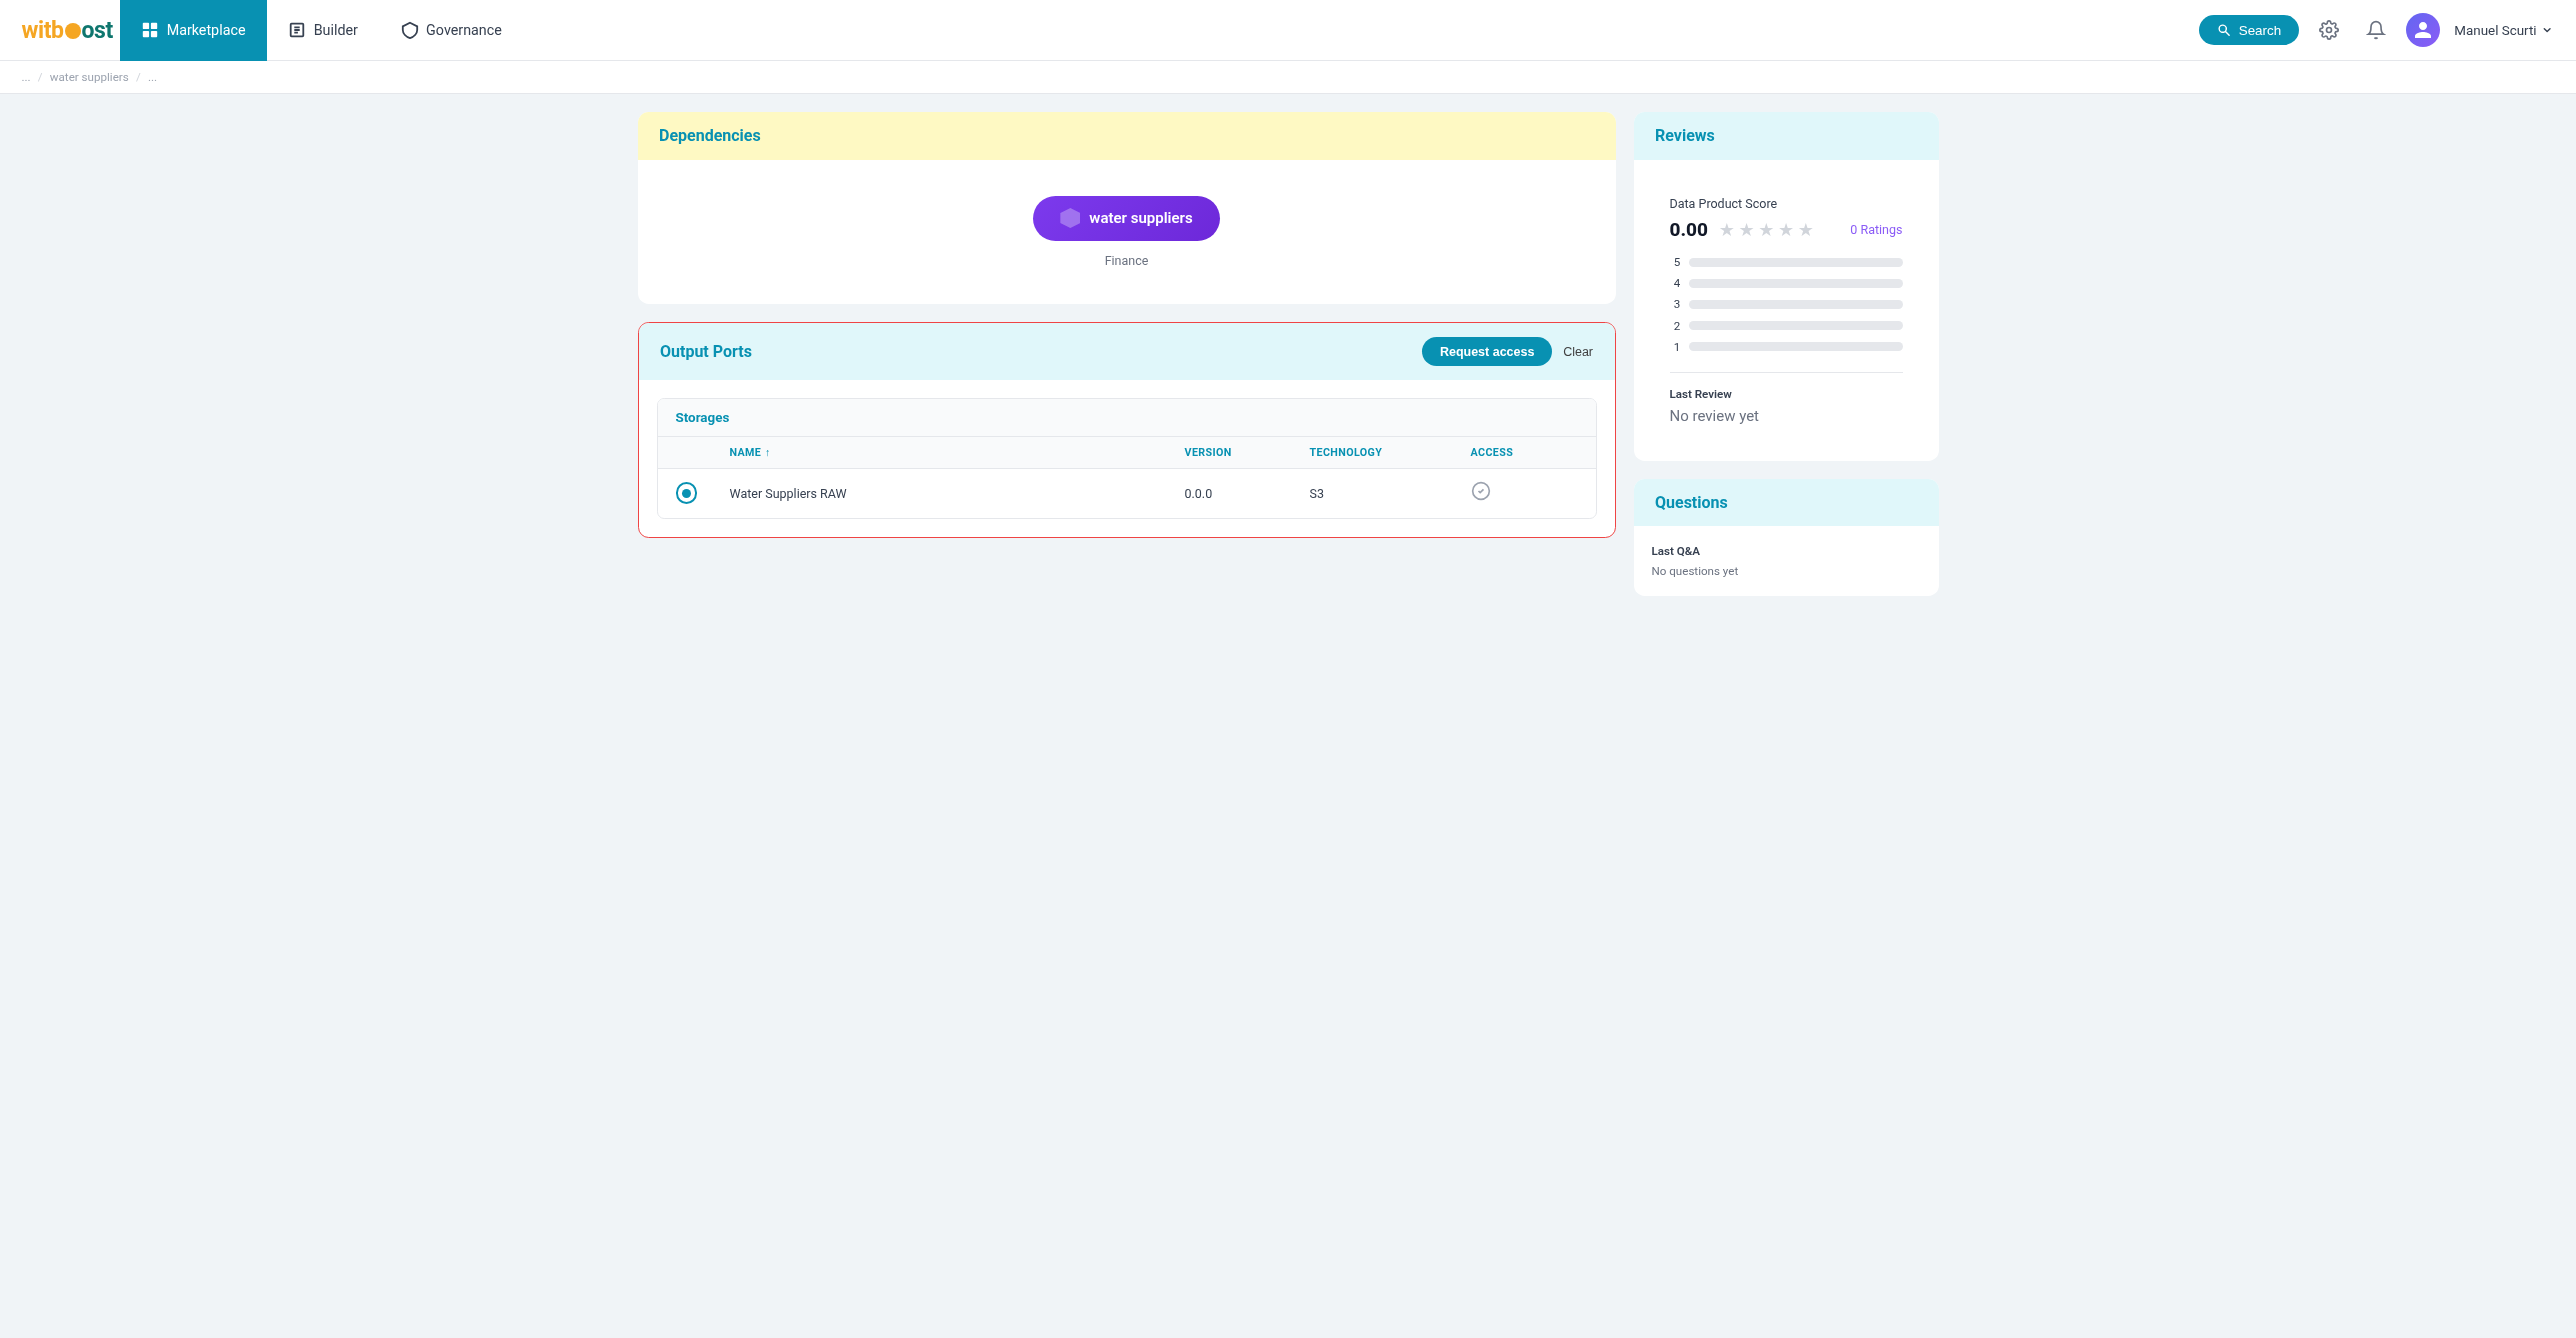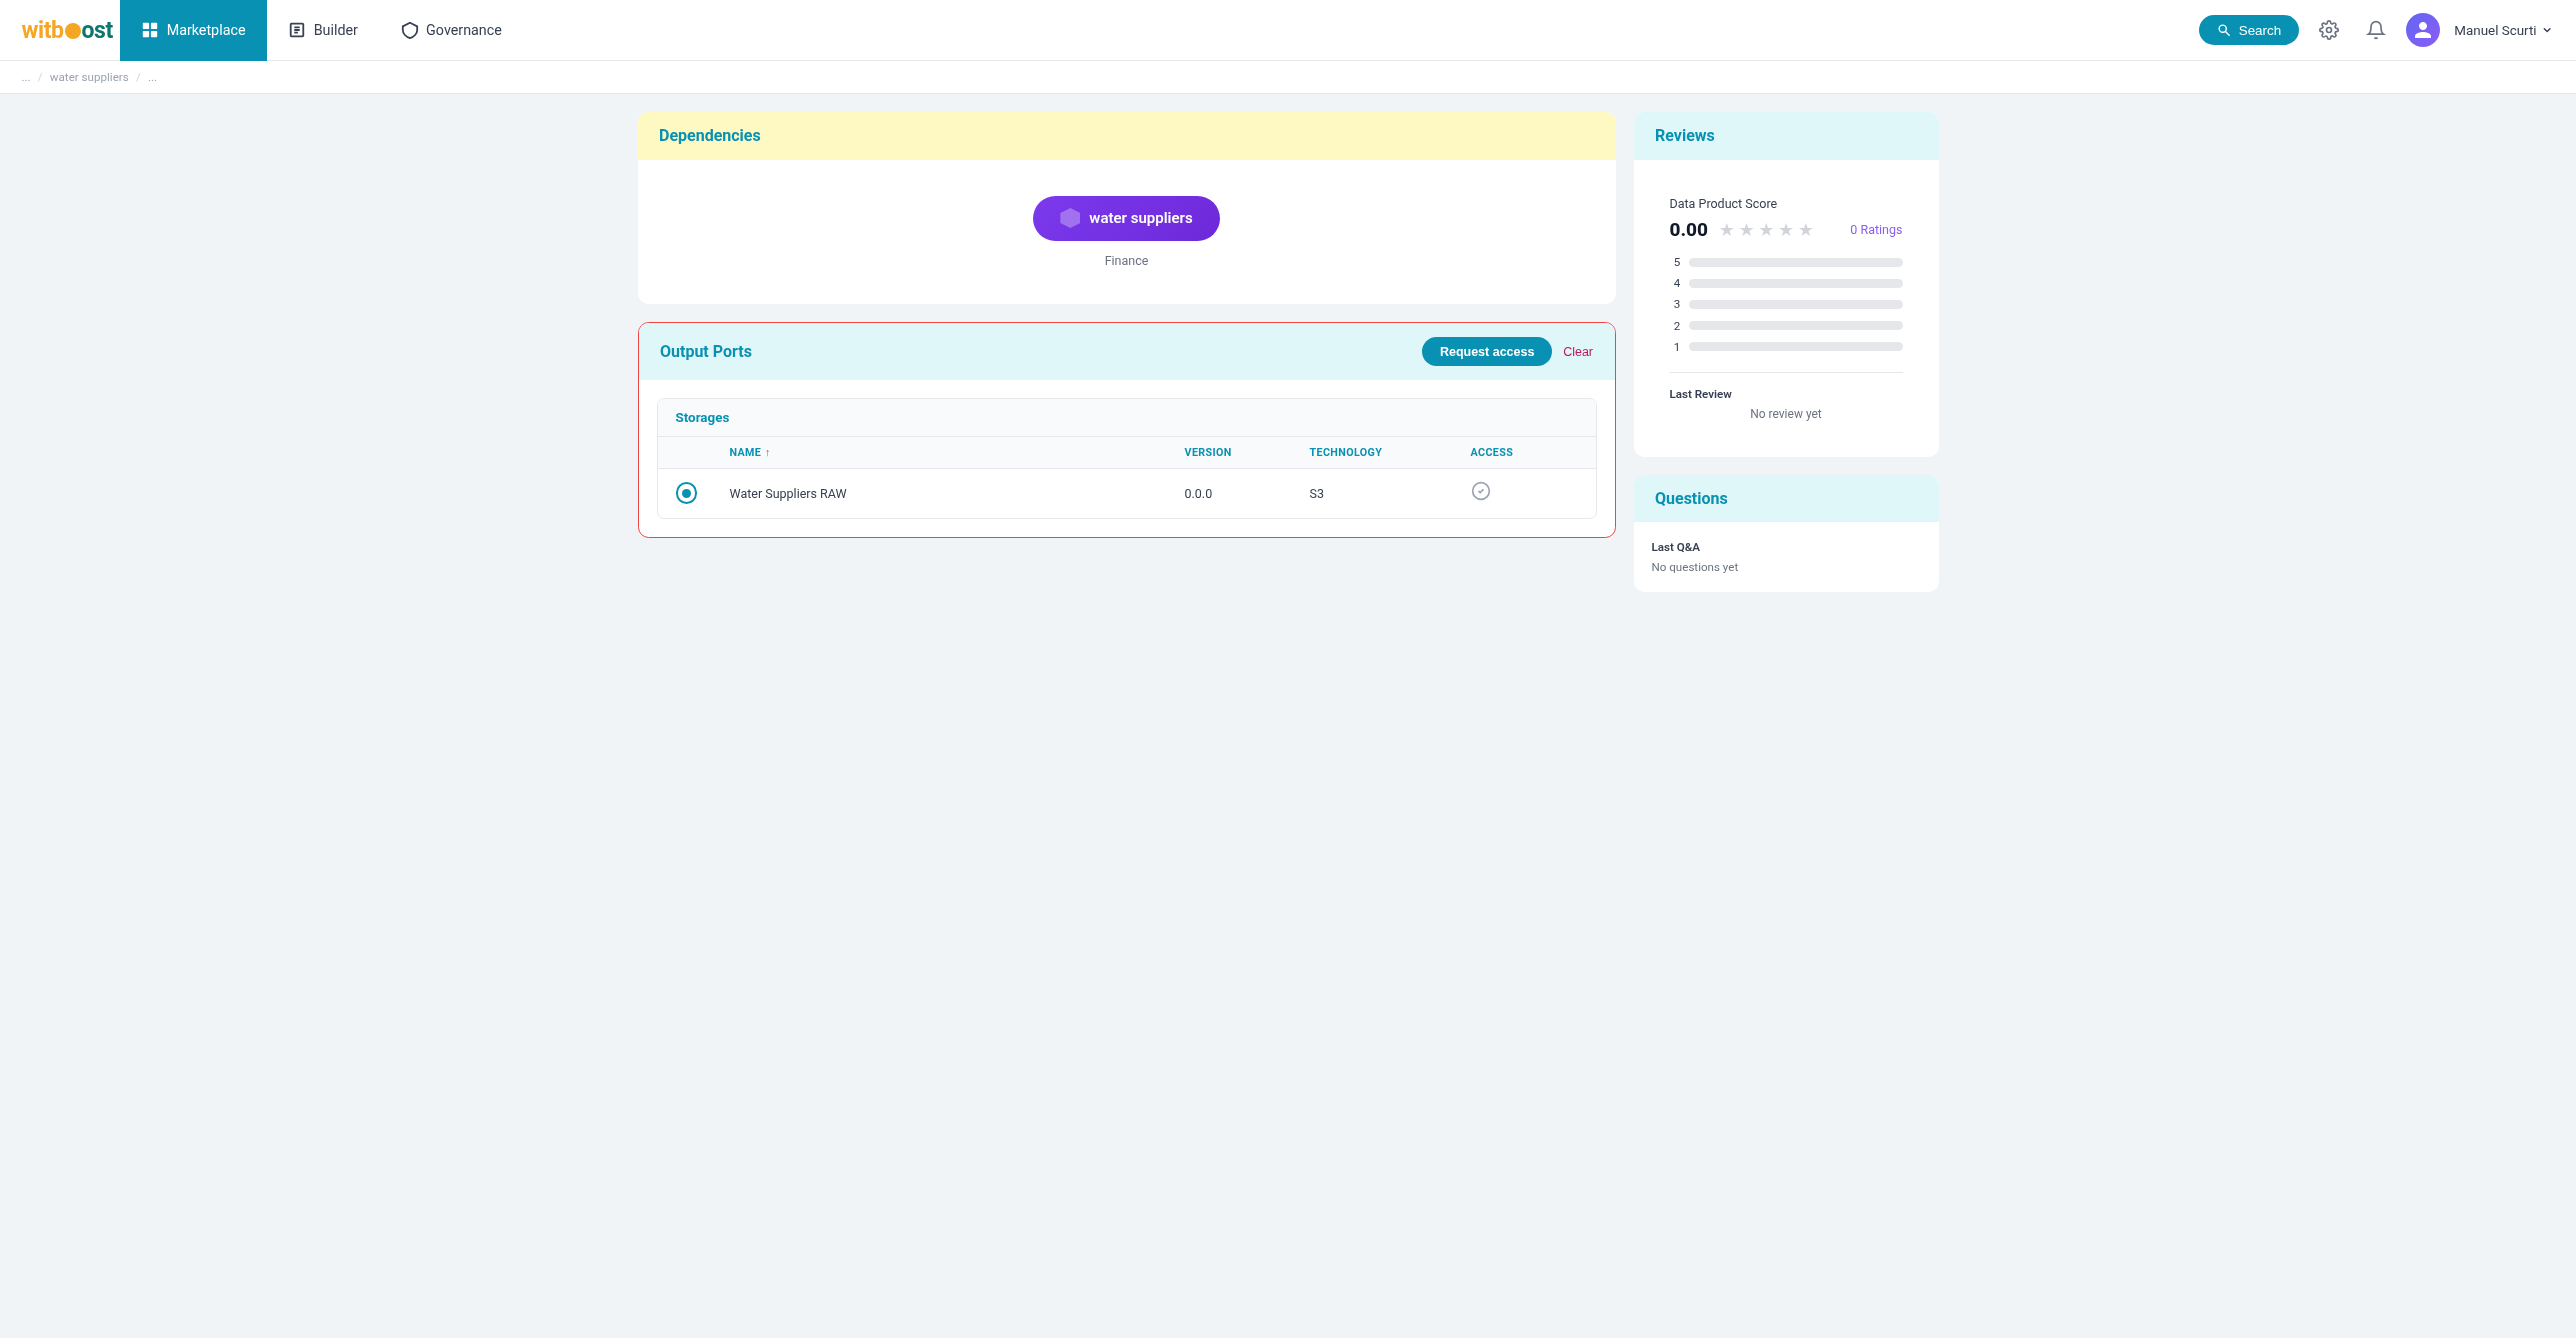--- a/index.html
+++ b/index.html
@@ -228,21 +228,21 @@
       border-radius: 21.5px;
       padding: 7.2px 18px;
       font-size: 12.5px;
       font-weight: 600;
       cursor: pointer;
     }
     .clear-btn {
       background: none;
       border: none;
       font-size: 12.5px;
-      color: #be185d;
+      color: #404040;
       cursor: pointer;
       font-weight: 500;
     }
 
     .output-ports-body {
       padding: 18px;
     }
 
     .storages-table {
       border: 0.9px solid #e5e7eb;
@@ -374,23 +374,22 @@
       border-top: 0.9px solid #e5e7eb;
       padding-top: 14.3px;
     }
     .last-review-label {
       font-size: 11.6px;
       font-weight: 600;
       color: #374151;
       margin-bottom: 5.4px;
     }
     .no-review {
-      font-size: 12px;
+      font-size: 15px;
       color: #6b7280;
-      text-align: center;
     }
 
     .questions-body {
       padding: 18px;
     }
     .last-qa-label {
       font-size: 11.6px;
       font-weight: 600;
       color: #374151;
       margin-bottom: 5.4px;

